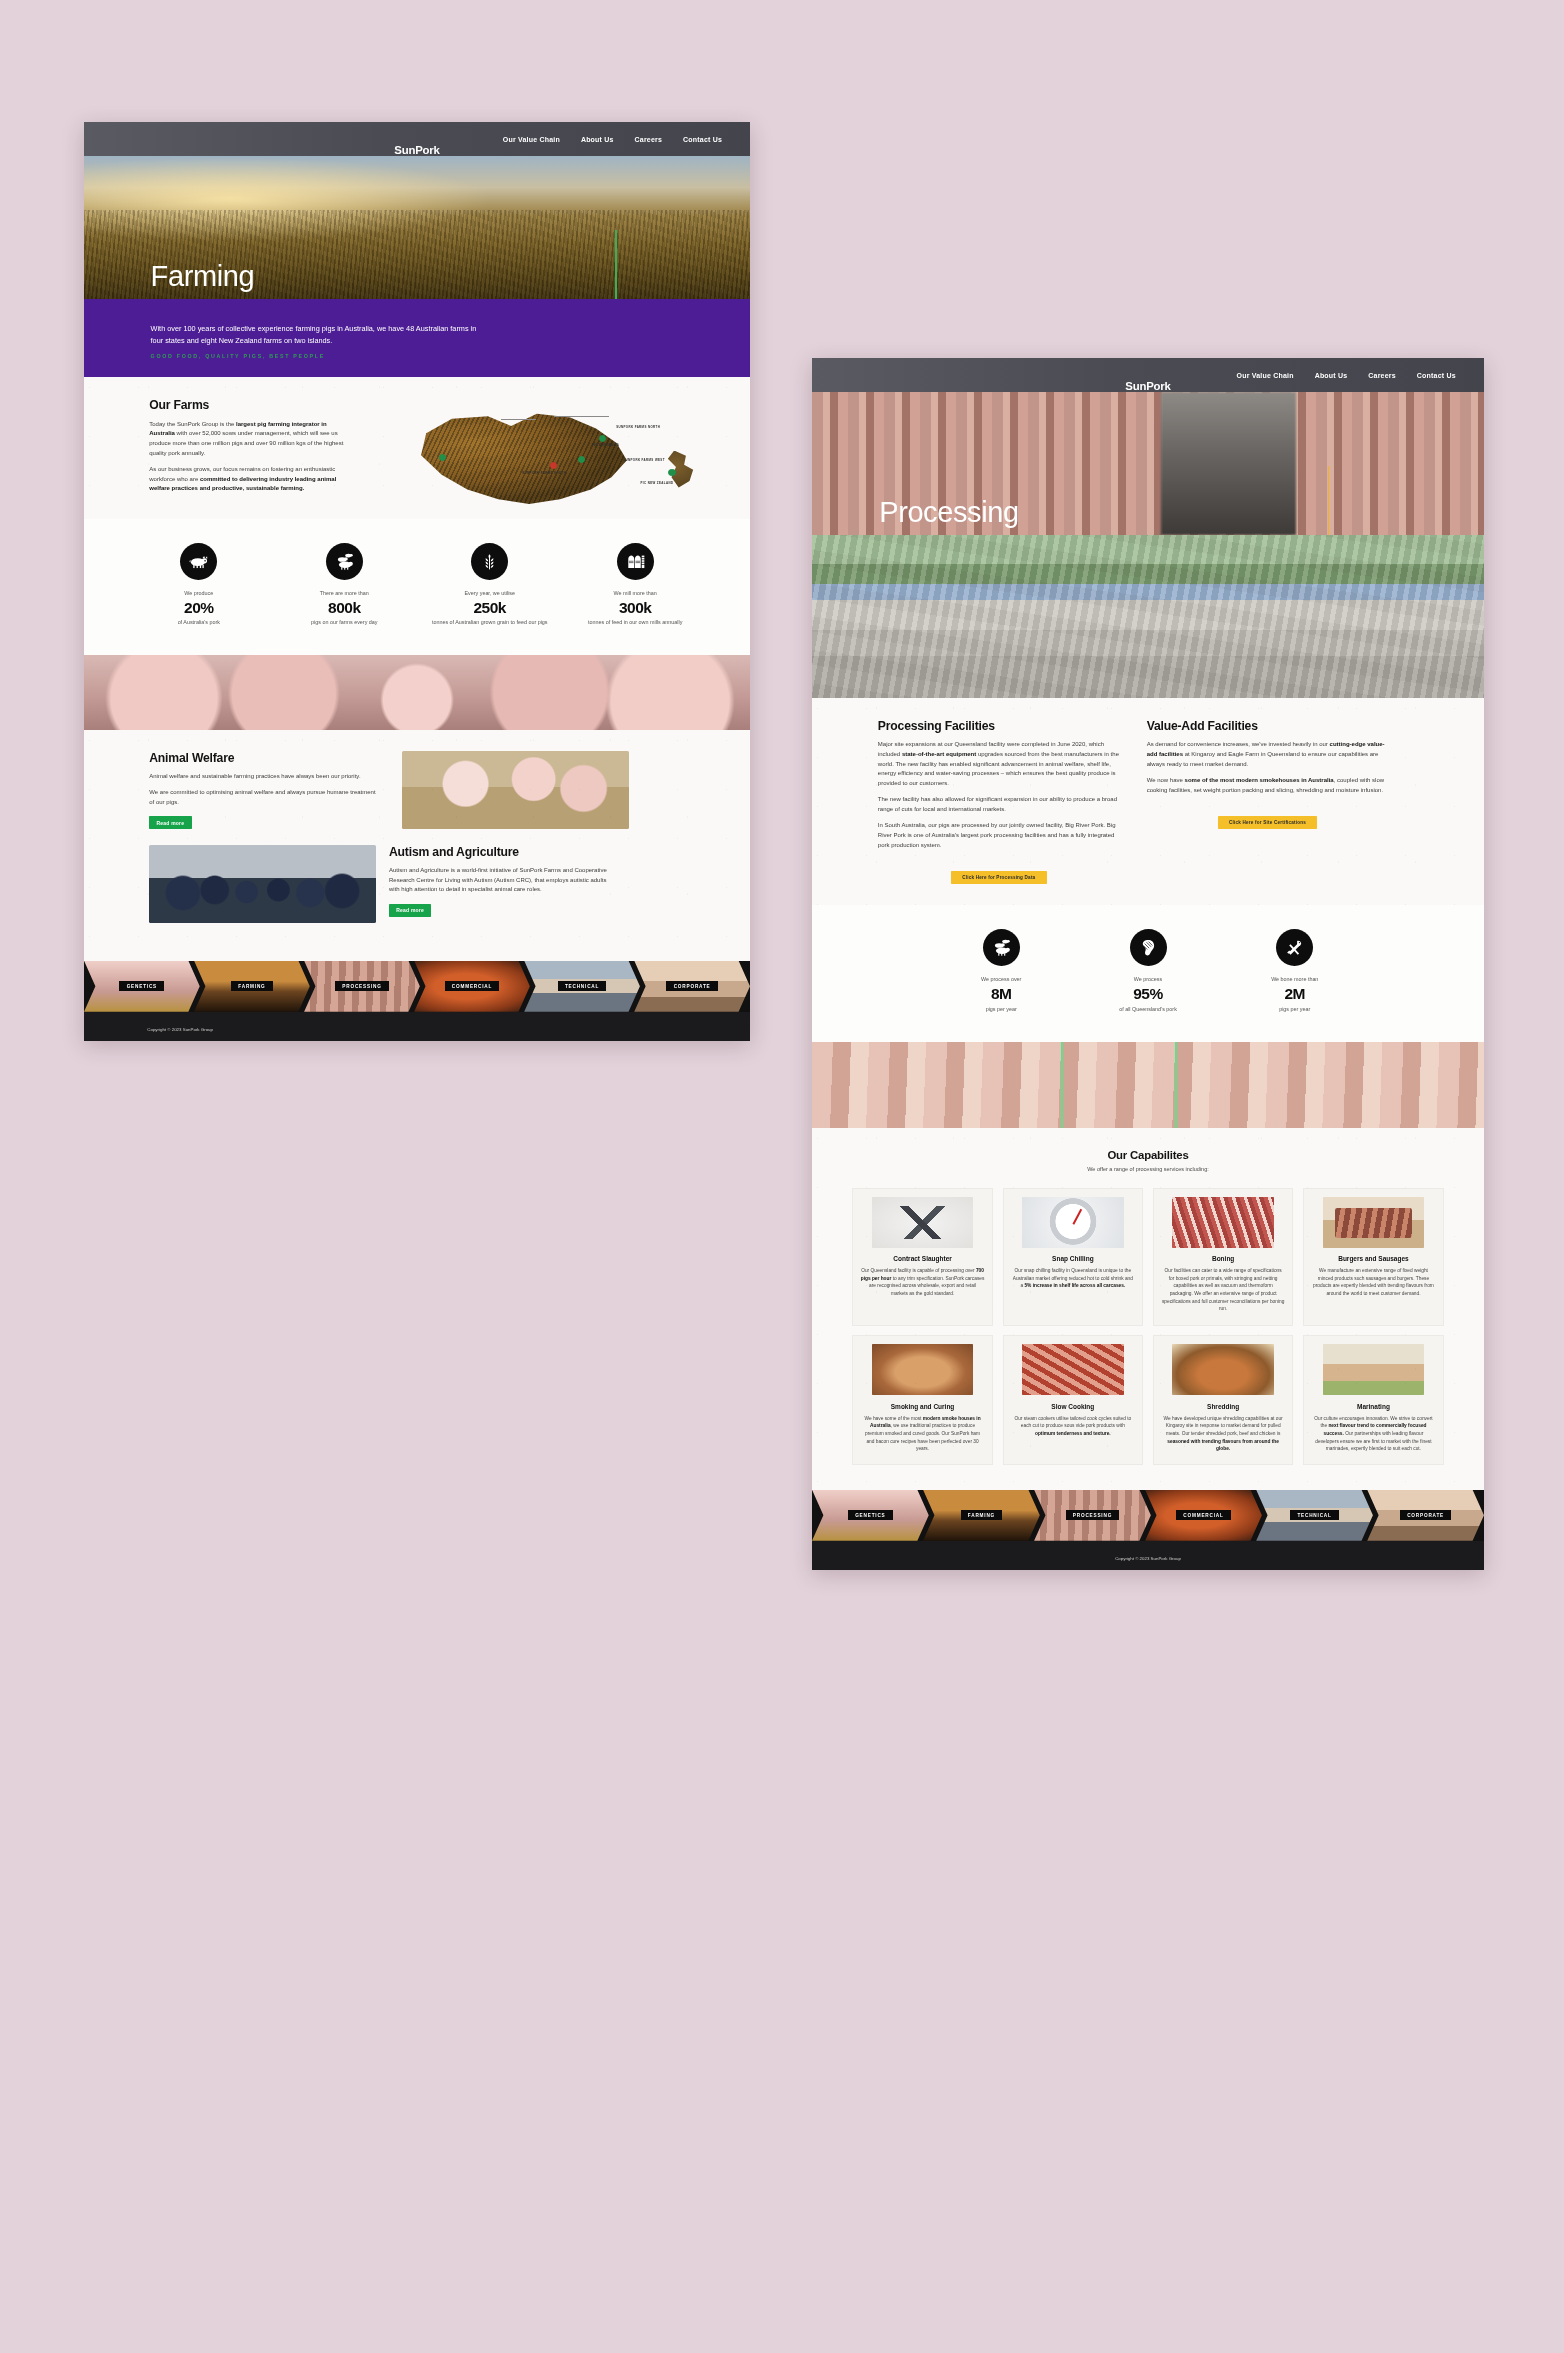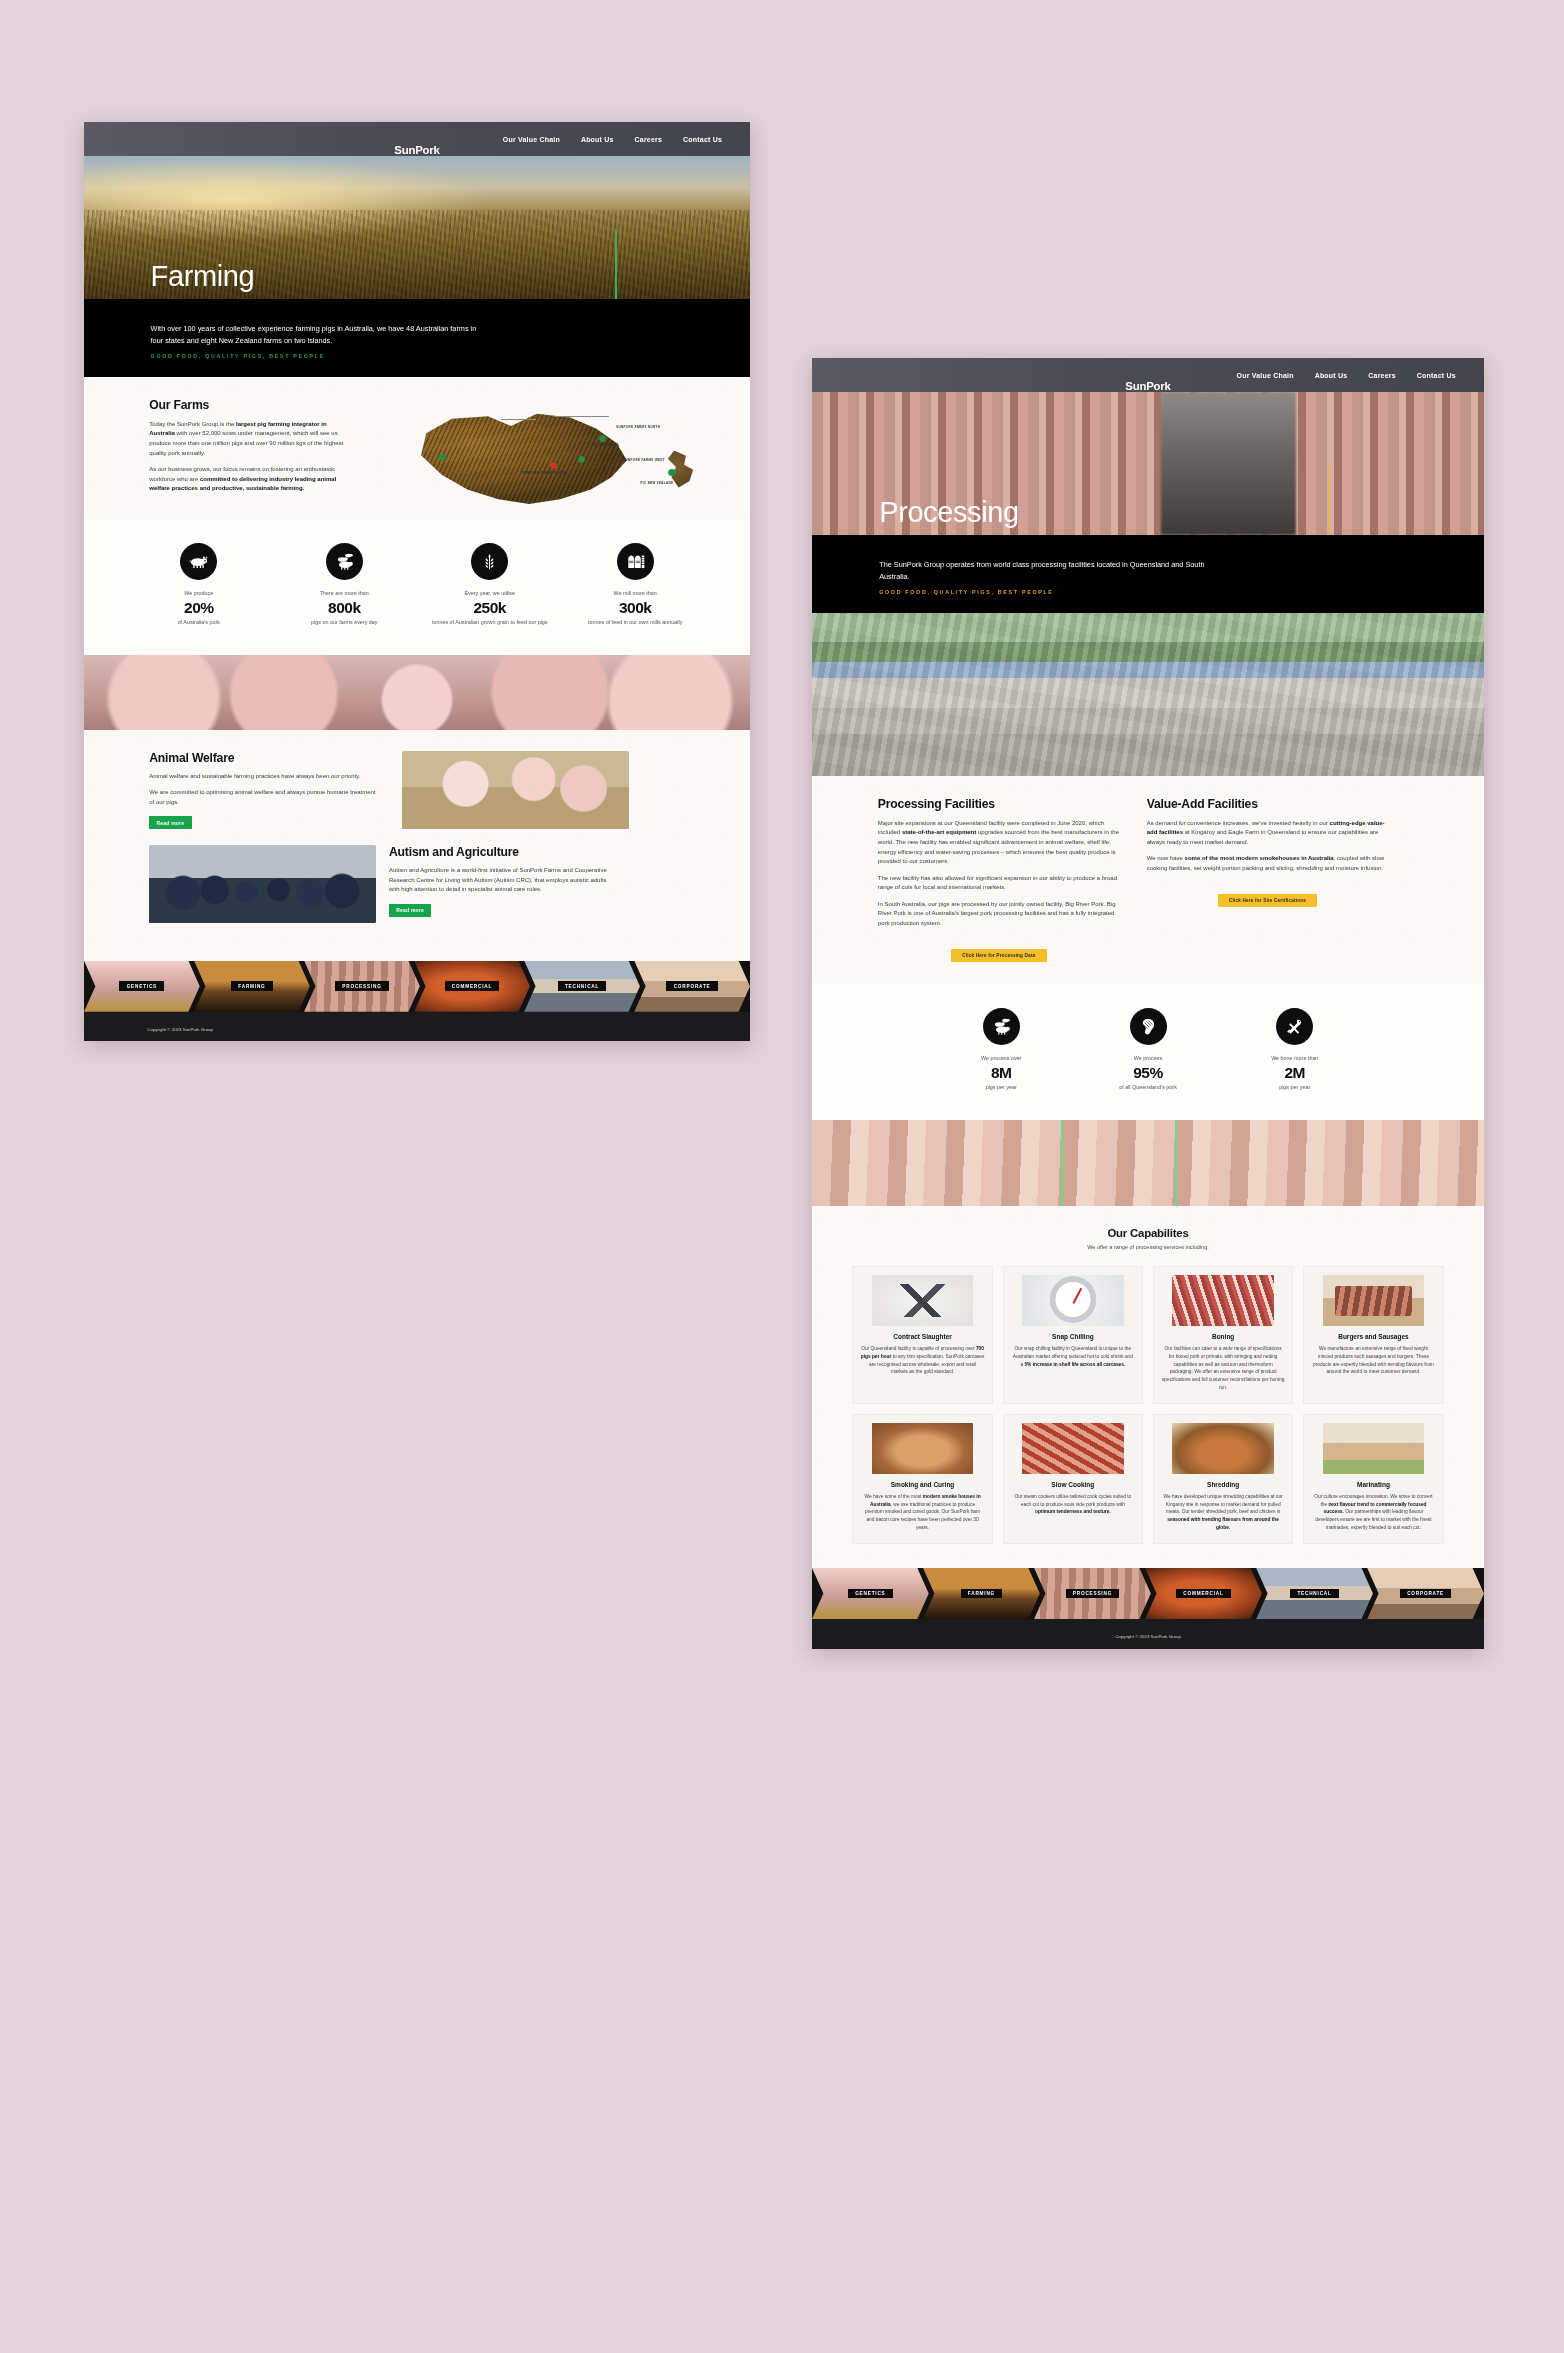--- a/index.html
+++ b/index.html
@@ -98,21 +98,21 @@
     position:absolute; left:10%; bottom: 8.1px;
     color:#fff; font-size: 29px; font-weight: 400; letter-spacing:-0.4px;
     z-index: 4; line-height:1;
   }
   .hero-accent {
     position:absolute; right: 20%; top: 52%; width:1.6px; height: 48%;
     background:#3fae5a; z-index:4;
   }
   .hero-accent.gold { background:#f0b323; right: 23%; }
   .hero-caption {
-    background:#000000; padding: 24.4px 10% 18px;
+    background:#4c1d95; padding: 24.4px 10% 18px;
   }
   .hero-caption p {
     color:#fff; font-size: 7.3px; line-height: 1.55; max-width: 62%;
     font-weight: 500;
   }
   .tagline {
     margin-top: 7.3px; font-size: 5.3px; font-weight: 700;
     letter-spacing: 1.7px; color:#2e9e52;
   }
   .tagline.gold { color:#e0a224; }
@@ -527,24 +527,20 @@
       <a href="#">Careers</a>
       <a href="#">Contact Us</a>
     </nav>
   </div>
 
   <div class="hero">
     <div class="hero-img proc">
       <div class="hero-title">Processing</div>
       <div class="hero-accent gold"></div>
     </div>
-    <div class="hero-caption">
-      <p>The SunPork Group operates from world class processing facilities located in Queensland and South Australia.</p>
-      <div class="tagline gold">GOOD FOOD, QUALITY PIGS, BEST PEOPLE</div>
-    </div>
   </div>
 
   <div class="photo-band aerial"></div>
 
   <div class="sec-paper">
     <div class="two-col">
       <div class="col">
         <h2 class="sec-title">Processing Facilities</h2>
         <div class="body-txt">
           <p><span>Major site expansions at our Queensland facility were completed in June 2020, which included </span><b>state-of-the-art equipment</b><span> upgrades sourced from the best manufacturers in the world. The new facility has enabled significant advancement in animal welfare, shelf life, energy efficiency and water-saving processes – which ensures the best quality produce is provided to our customers.</span></p>

